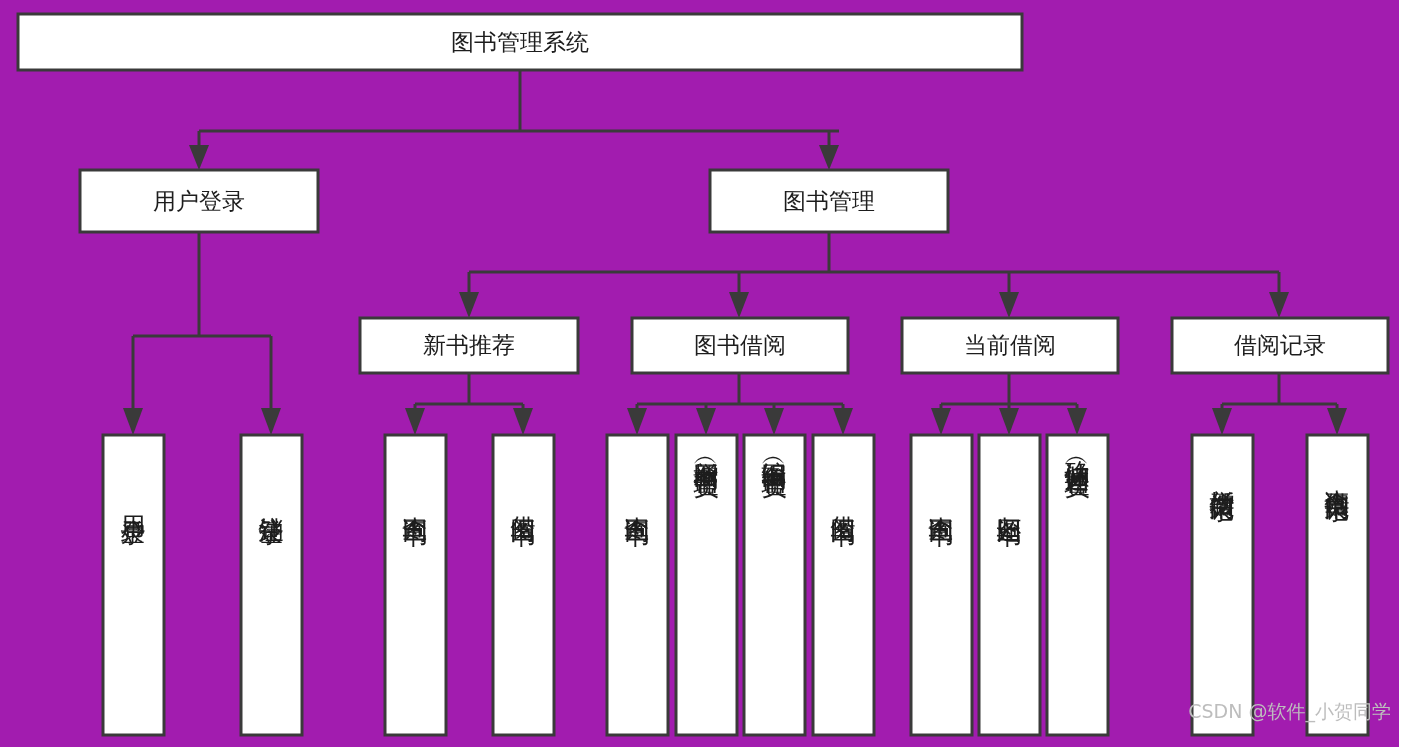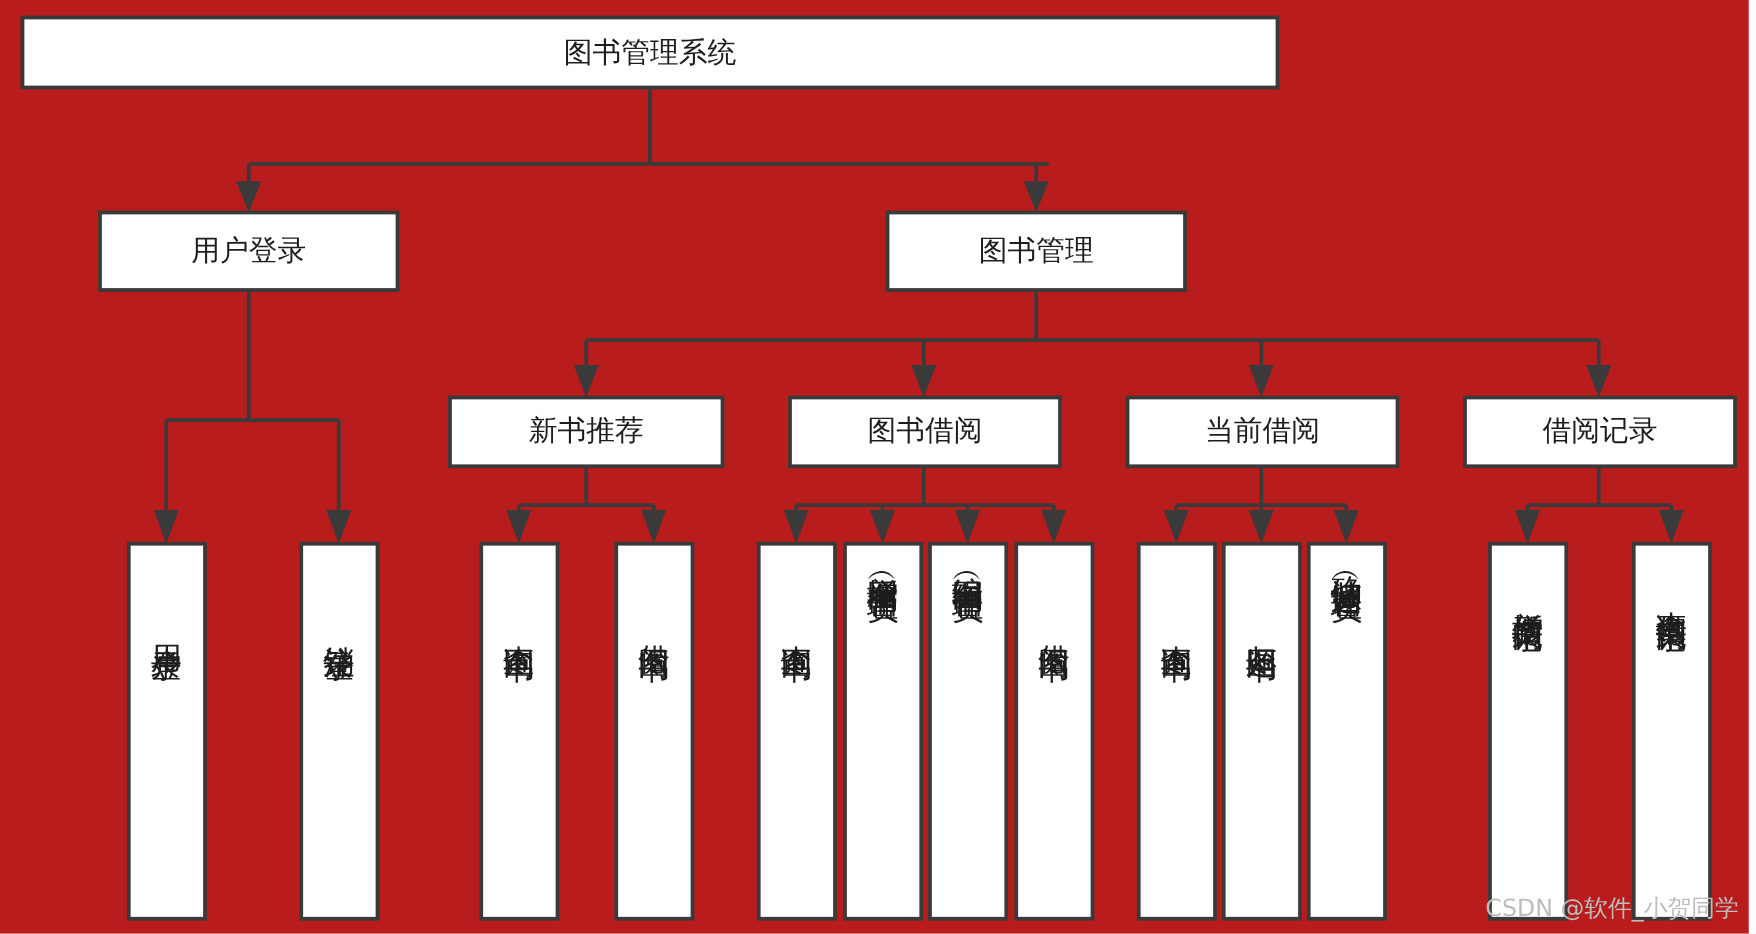--- a/index.html
+++ b/index.html
@@ -7,21 +7,21 @@
     padding: 0;
     background: #ffffff;
   }
   body {
     font-family: "DejaVu Sans", "Liberation Sans", sans-serif;
   }
   #diagram-root {
     position: relative;
     width: 1399px;
     height: 747px;
-    background: #b91c1c;
+    background: #a21caf;
     overflow: hidden;
   }
   svg.flow {
     position: absolute;
     top: 0;
     left: 0;
     width: 1405px;
     height: 747px;
   }
   .node-box {
@@ -53,21 +53,21 @@
     font-family: "DejaVu Sans", "Liberation Sans", sans-serif;
     fill: #1d1d1d;
     font-size: 25px;
     text-anchor: middle;
     writing-mode: vertical-rl;
     letter-spacing: 2px;
   }
   .watermark {
     position: absolute;
     right: 8px;
-    bottom: 7px;
+    bottom: 22px;
     font-family: "DejaVu Sans", "Liberation Sans", sans-serif;
     font-size: 19px;
     color: #bdbdbd;
     white-space: nowrap;
     pointer-events: none;
   }
 </style>
 </head>
 <body>
 

